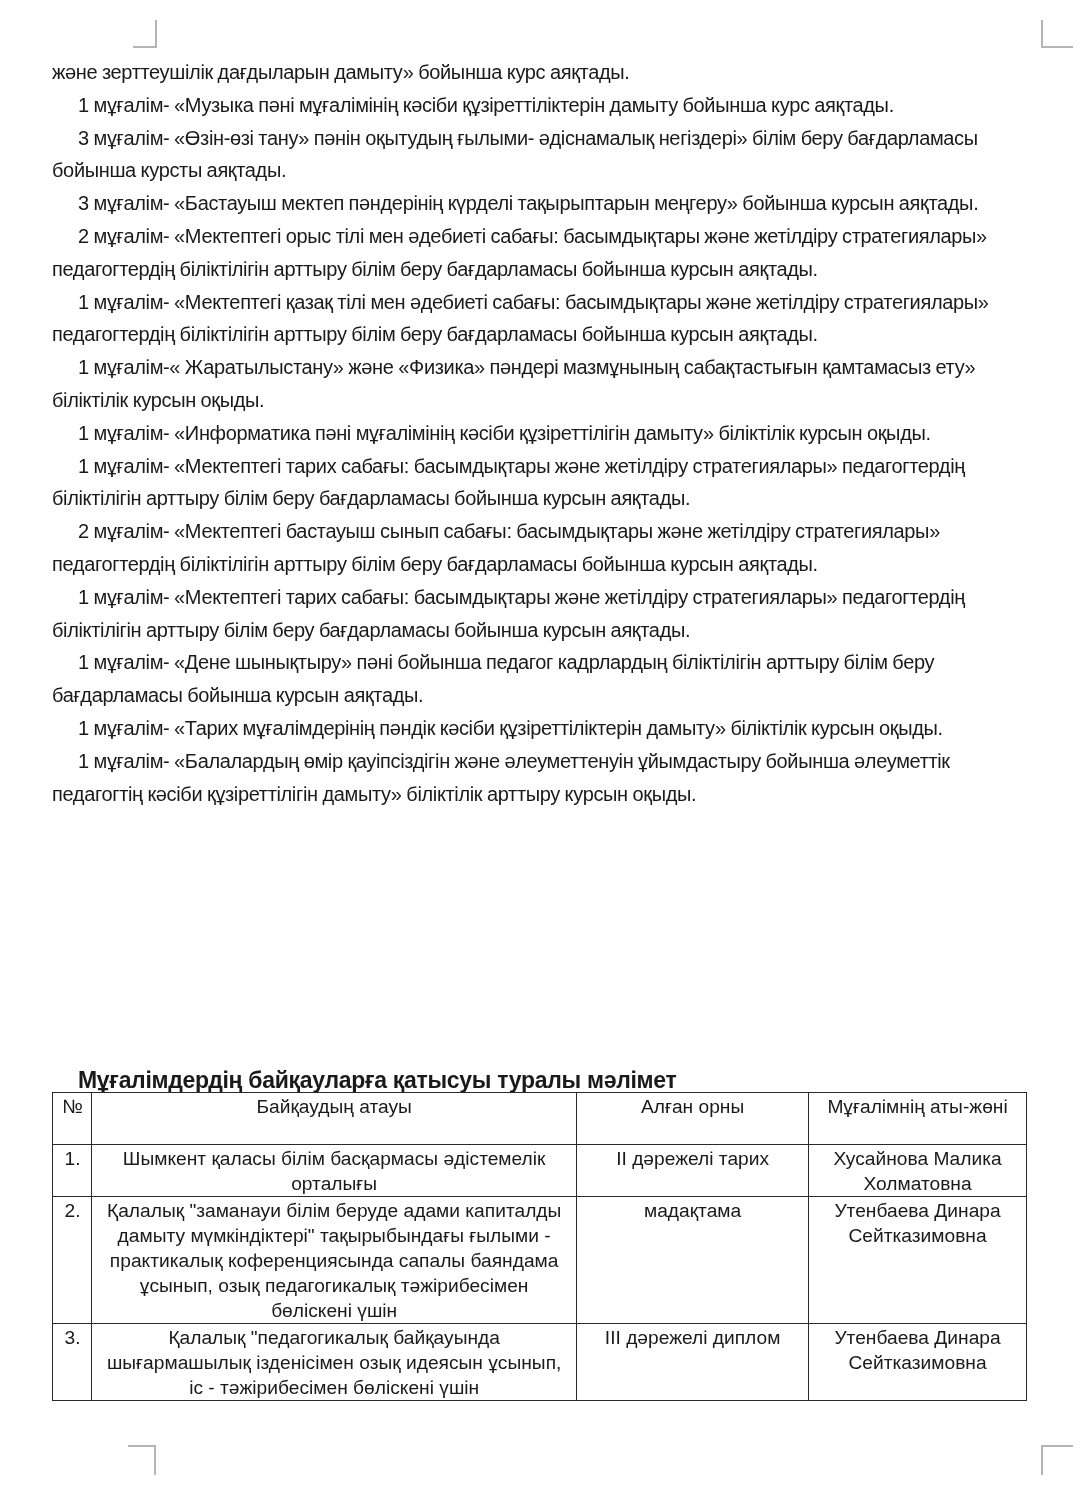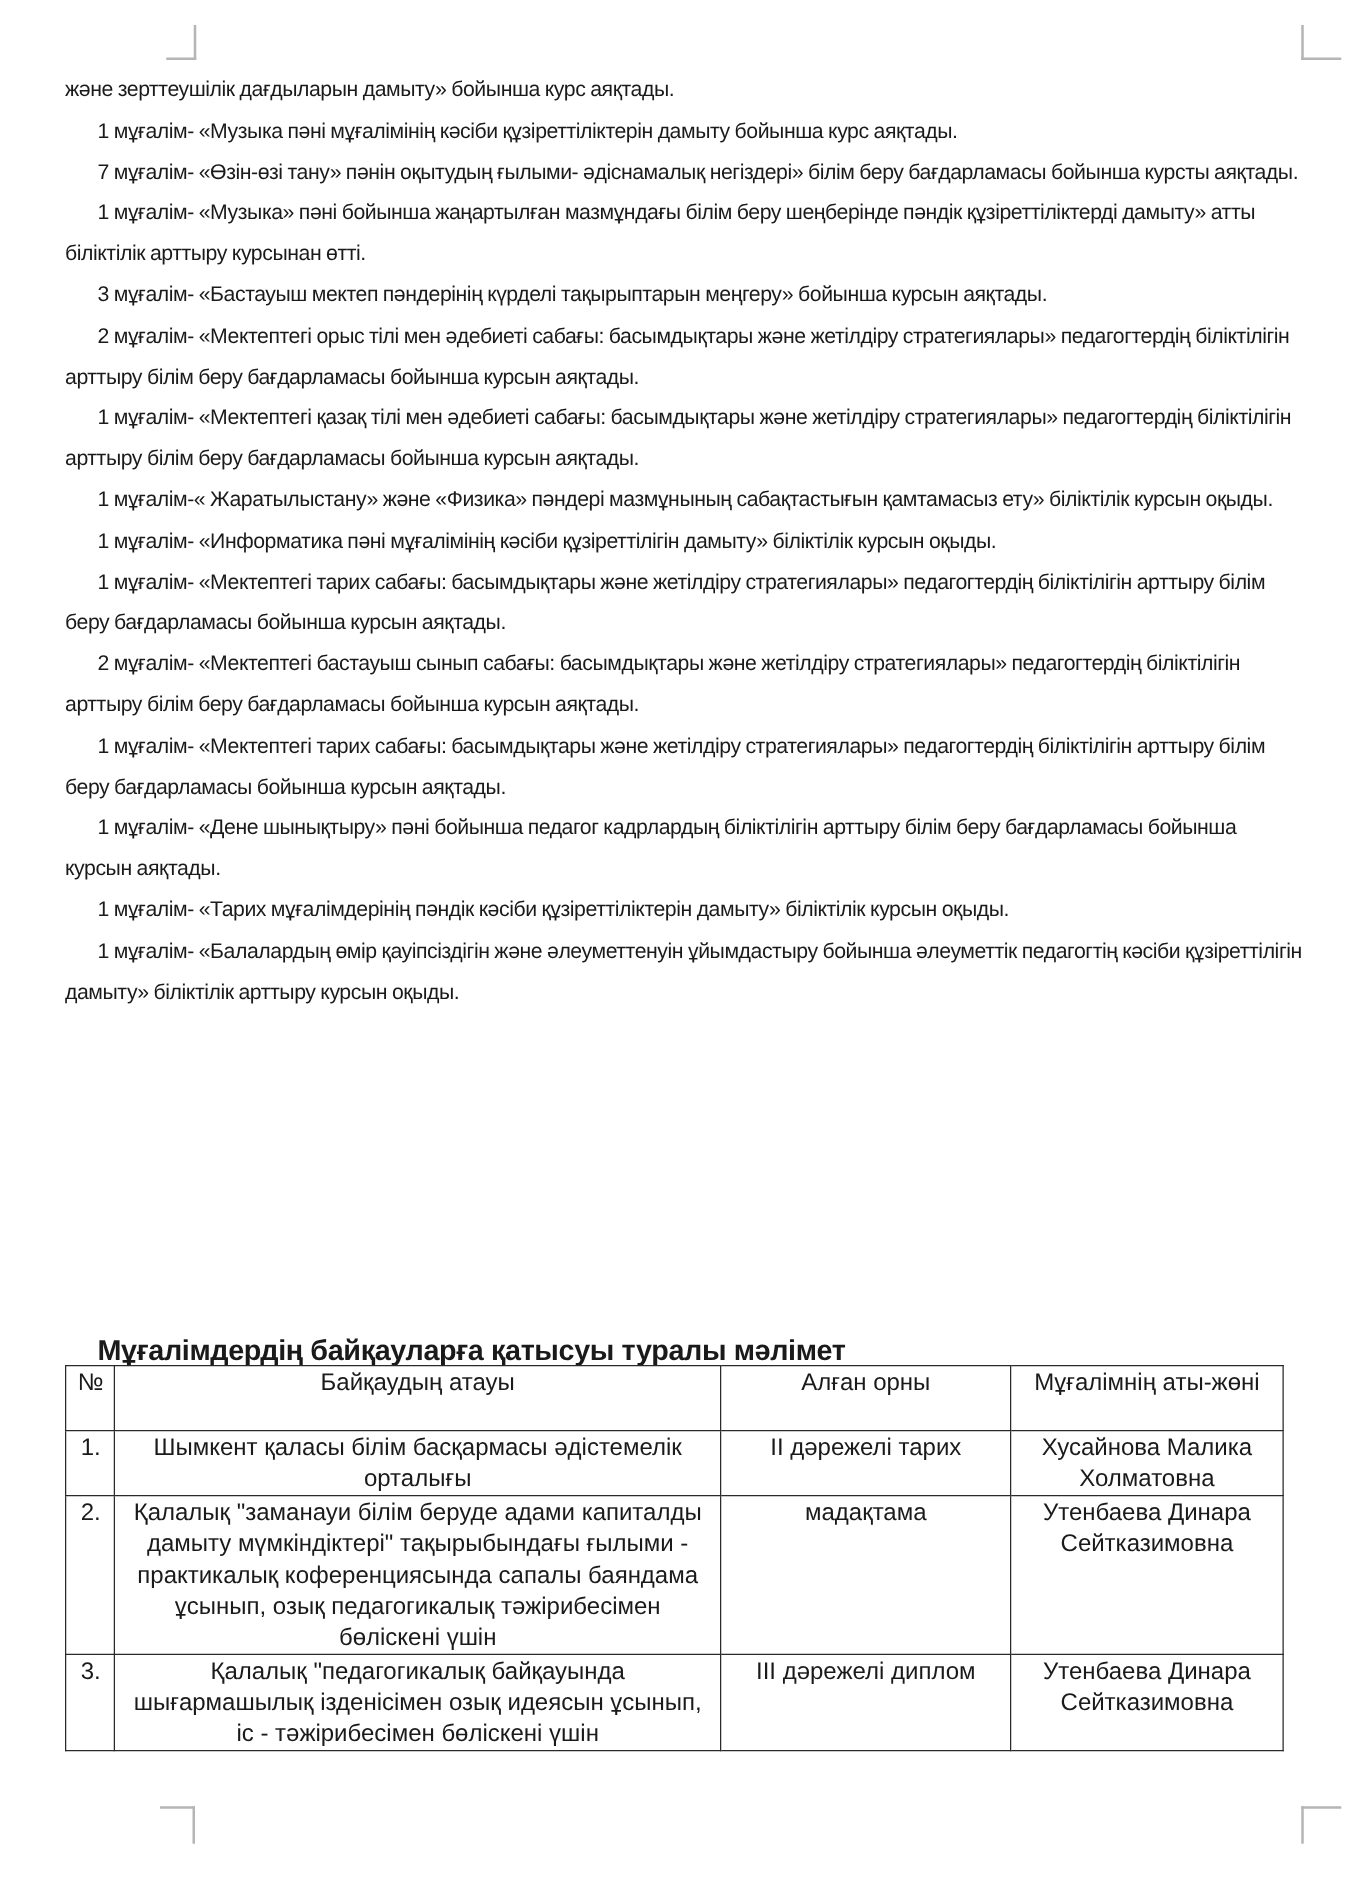--- a/index.html
+++ b/index.html
@@ -26,21 +26,21 @@
     .corner.tl { left: 133px; top: 20px; border-right-width: 2px; border-bottom-width: 2px; width: 22px; height: 26px; }
     .corner.tr { left: 1041px; top: 20px; border-left-width: 2px; border-bottom-width: 2px; width: 30px; height: 26px; }
     .corner.bl { left: 128px; top: 1445px; border-right-width: 2px; border-top-width: 2px; width: 26px; height: 28px; }
     .corner.br { left: 1041px; top: 1445px; border-left-width: 2px; border-top-width: 2px; width: 30px; height: 28px; }
 
     .body-text {
       position: absolute;
       left: 52px;
       top: 56px;
       width: 990px;
-      font-size: 17px;
+      font-size: 20px;
       line-height: 32.8px;
       letter-spacing: -0.35px;
       word-spacing: -0.5px;
     }
     .body-text p {
       margin: 0;
     }
     .body-text p.indent {
       text-indent: 26px;
     }
@@ -81,22 +81,21 @@
 <body>
 
 <div class="corner tl"></div>
 <div class="corner tr"></div>
 <div class="corner bl"></div>
 <div class="corner br"></div>
 
 <div class="body-text">
   <p>және зерттеушілік дағдыларын дамыту» бойынша курс аяқтады.</p>
   <p class="indent">1 мұғалім- «Музыка пәні мұғалімінің кәсіби құзіреттіліктерін дамыту бойынша курс аяқтады.</p>
-  <p class="indent">7 мұғалім- «Өзін-өзі тану» пәнін оқытудың ғылыми- әдіснамалық негіздері» білім беру бағдарламасы бойынша курсты аяқтады.</p>
-  <p class="indent">1 мұғалім- «Музыка» пәні бойынша жаңартылған мазмұндағы білім беру шеңберінде пәндік құзіреттіліктерді дамыту» атты біліктілік арттыру курсынан өтті.</p>
+  <p class="indent">3 мұғалім- «Өзін-өзі тану» пәнін оқытудың ғылыми- әдіснамалық негіздері» білім беру бағдарламасы бойынша курсты аяқтады.</p>
   <p class="indent">3 мұғалім-  «Бастауыш мектеп пәндерінің  күрделі тақырыптарын меңгеру» бойынша курсын аяқтады.</p>
   <p class="indent">2 мұғалім- «Мектептегі орыс тілі мен әдебиеті сабағы: басымдықтары және жетілдіру стратегиялары» педагогтердің біліктілігін арттыру білім беру бағдарламасы   бойынша   курсын аяқтады.</p>
   <p class="indent">1 мұғалім- «Мектептегі қазақ тілі мен әдебиеті сабағы: басымдықтары және жетілдіру стратегиялары» педагогтердің біліктілігін арттыру білім беру бағдарламасы   бойынша   курсын аяқтады.</p>
   <p class="indent">1 мұғалім-« Жаратылыстану» және «Физика» пәндері мазмұнының сабақтастығын қамтамасыз ету» біліктілік   курсын оқыды.</p>
   <p class="indent">1 мұғалім- «Информатика пәні мұғалімінің кәсіби құзіреттілігін дамыту» біліктілік   курсын оқыды.</p>
   <p class="indent">1 мұғалім- «Мектептегі тарих сабағы: басымдықтары және жетілдіру стратегиялары» педагогтердің біліктілігін арттыру білім беру бағдарламасы   бойынша   курсын аяқтады.</p>
   <p class="indent">2 мұғалім- «Мектептегі бастауыш сынып  сабағы: басымдықтары және жетілдіру стратегиялары» педагогтердің біліктілігін арттыру білім беру бағдарламасы   бойынша   курсын аяқтады.</p>
   <p class="indent">1 мұғалім- «Мектептегі тарих сабағы: басымдықтары және жетілдіру стратегиялары» педагогтердің біліктілігін арттыру білім беру бағдарламасы   бойынша   курсын аяқтады.</p>
   <p class="indent">1 мұғалім- «Дене шынықтыру» пәні бойынша педагог кадрлардың  біліктілігін арттыру білім беру бағдарламасы   бойынша   курсын аяқтады.</p>
   <p class="indent">1 мұғалім- «Тарих мұғалімдерінің пәндік кәсіби құзіреттіліктерін дамыту» біліктілік   курсын оқыды.</p>

